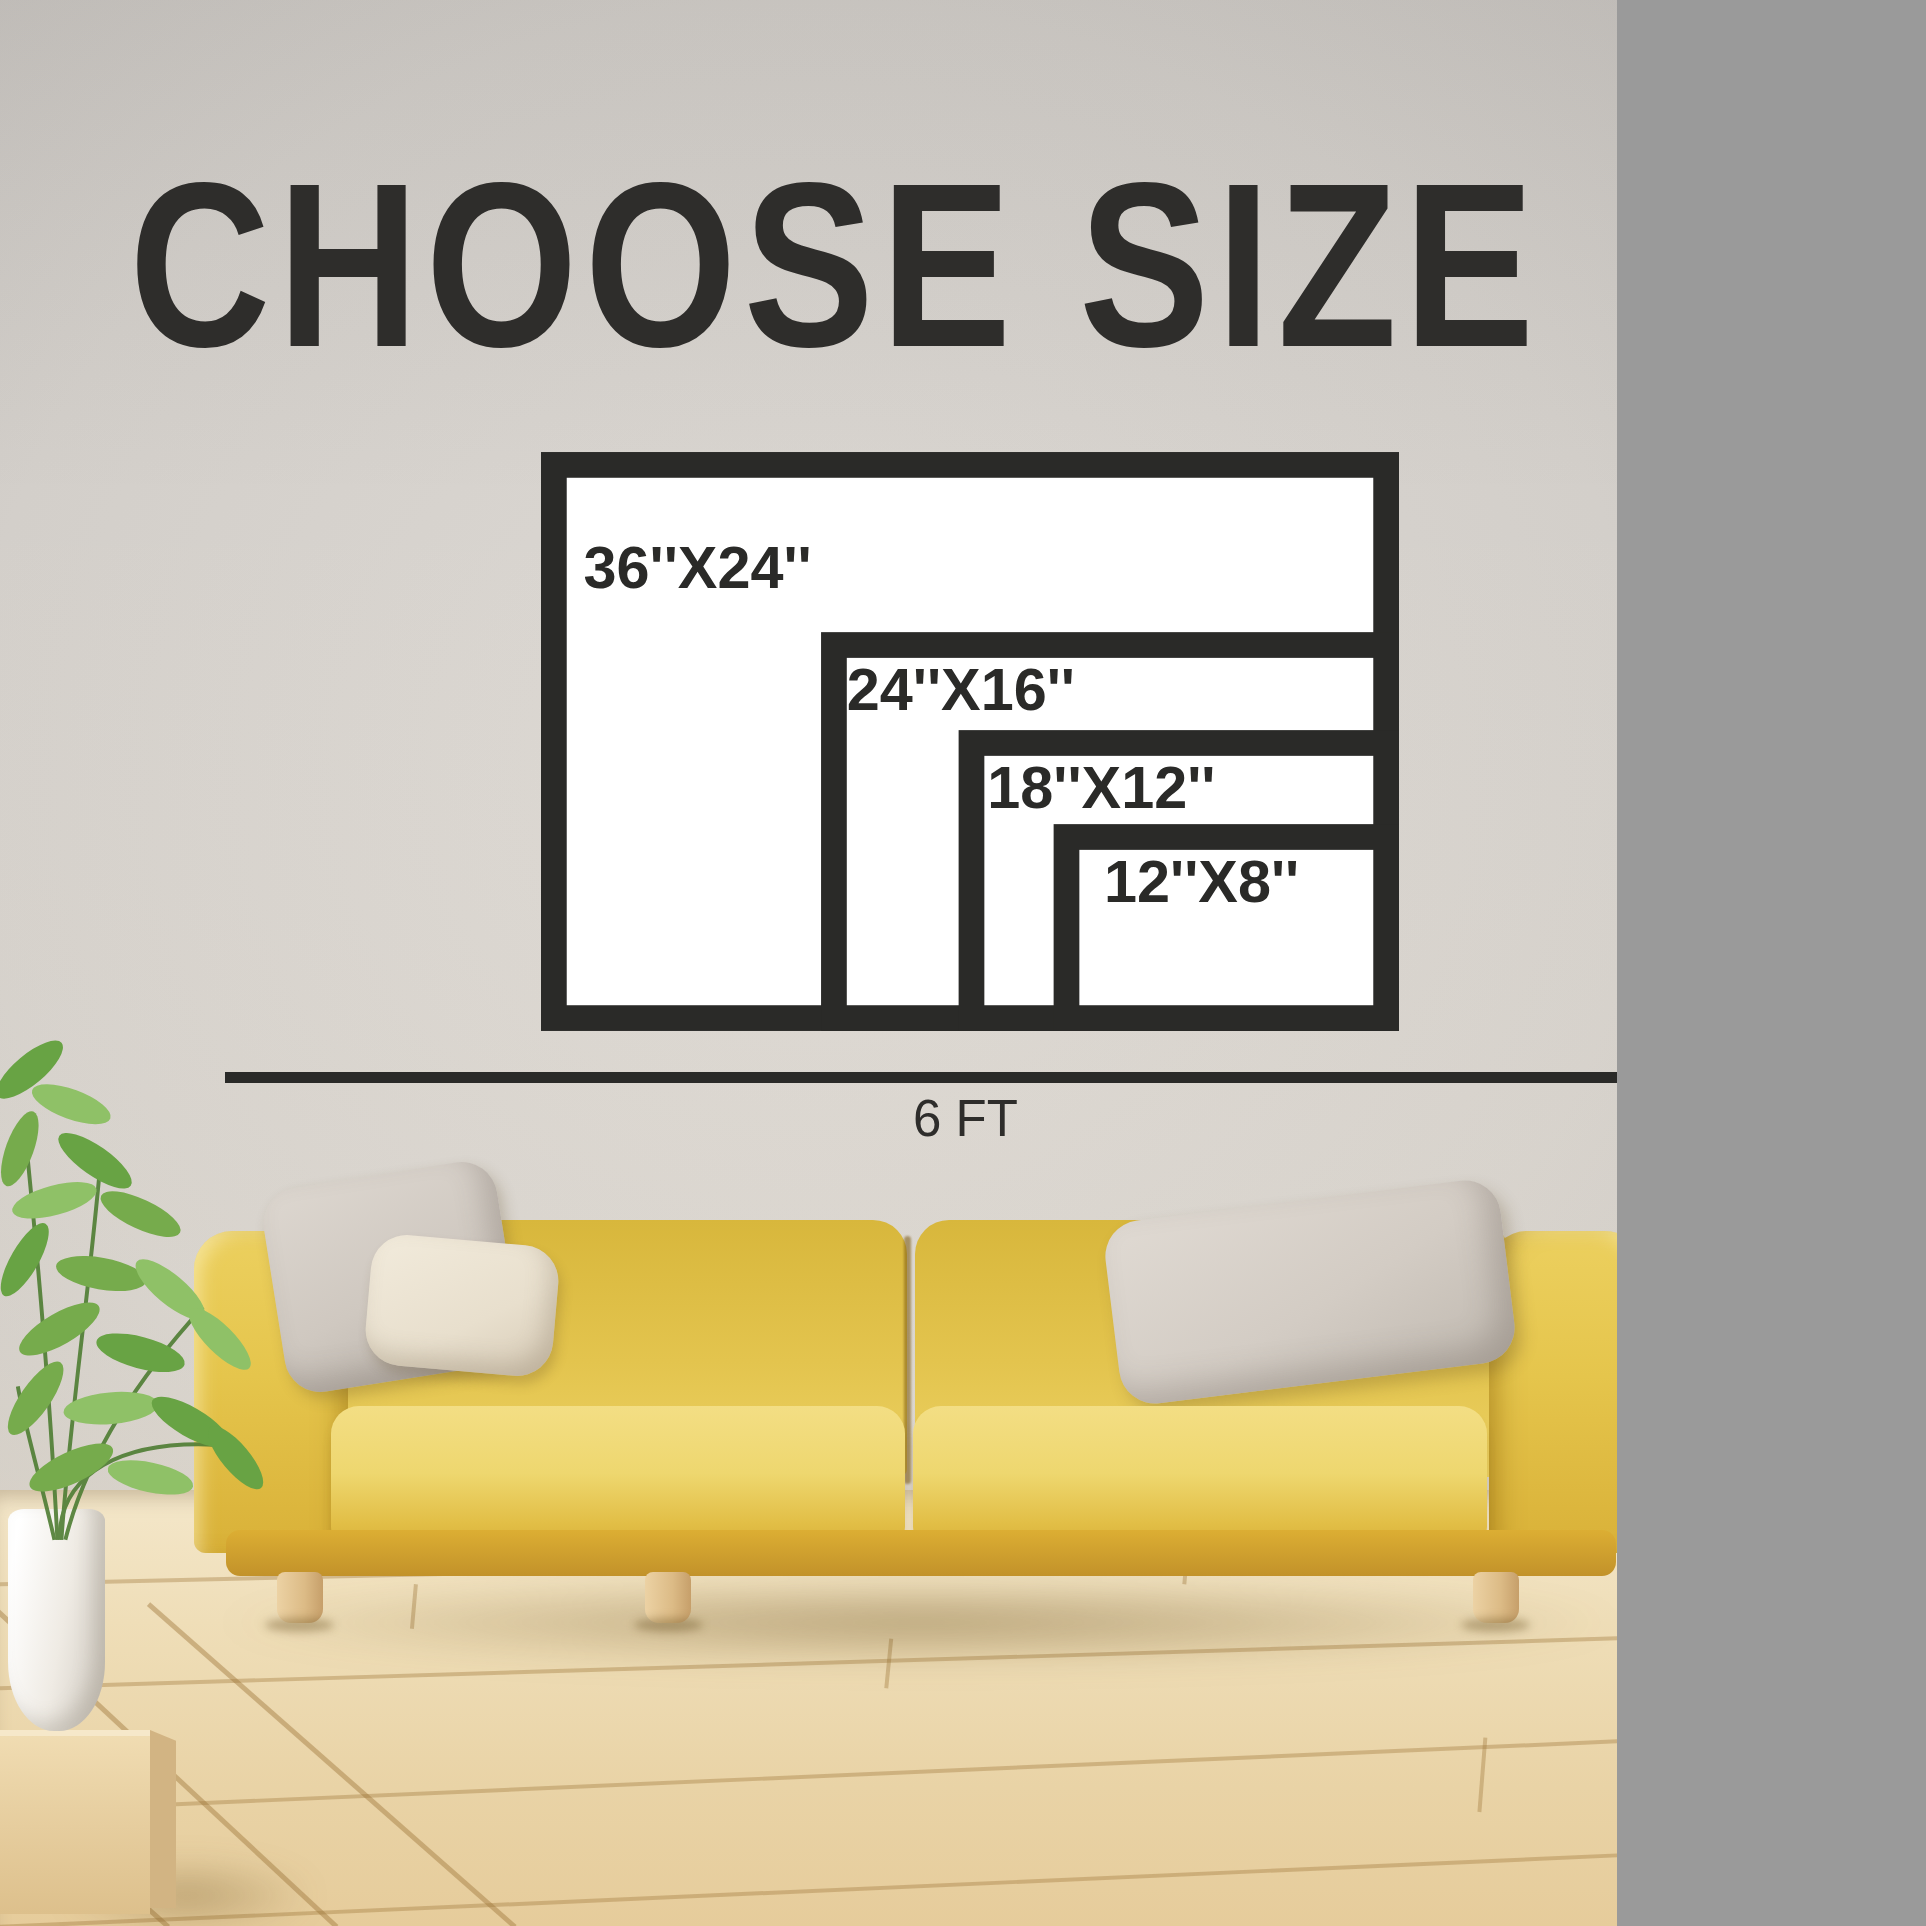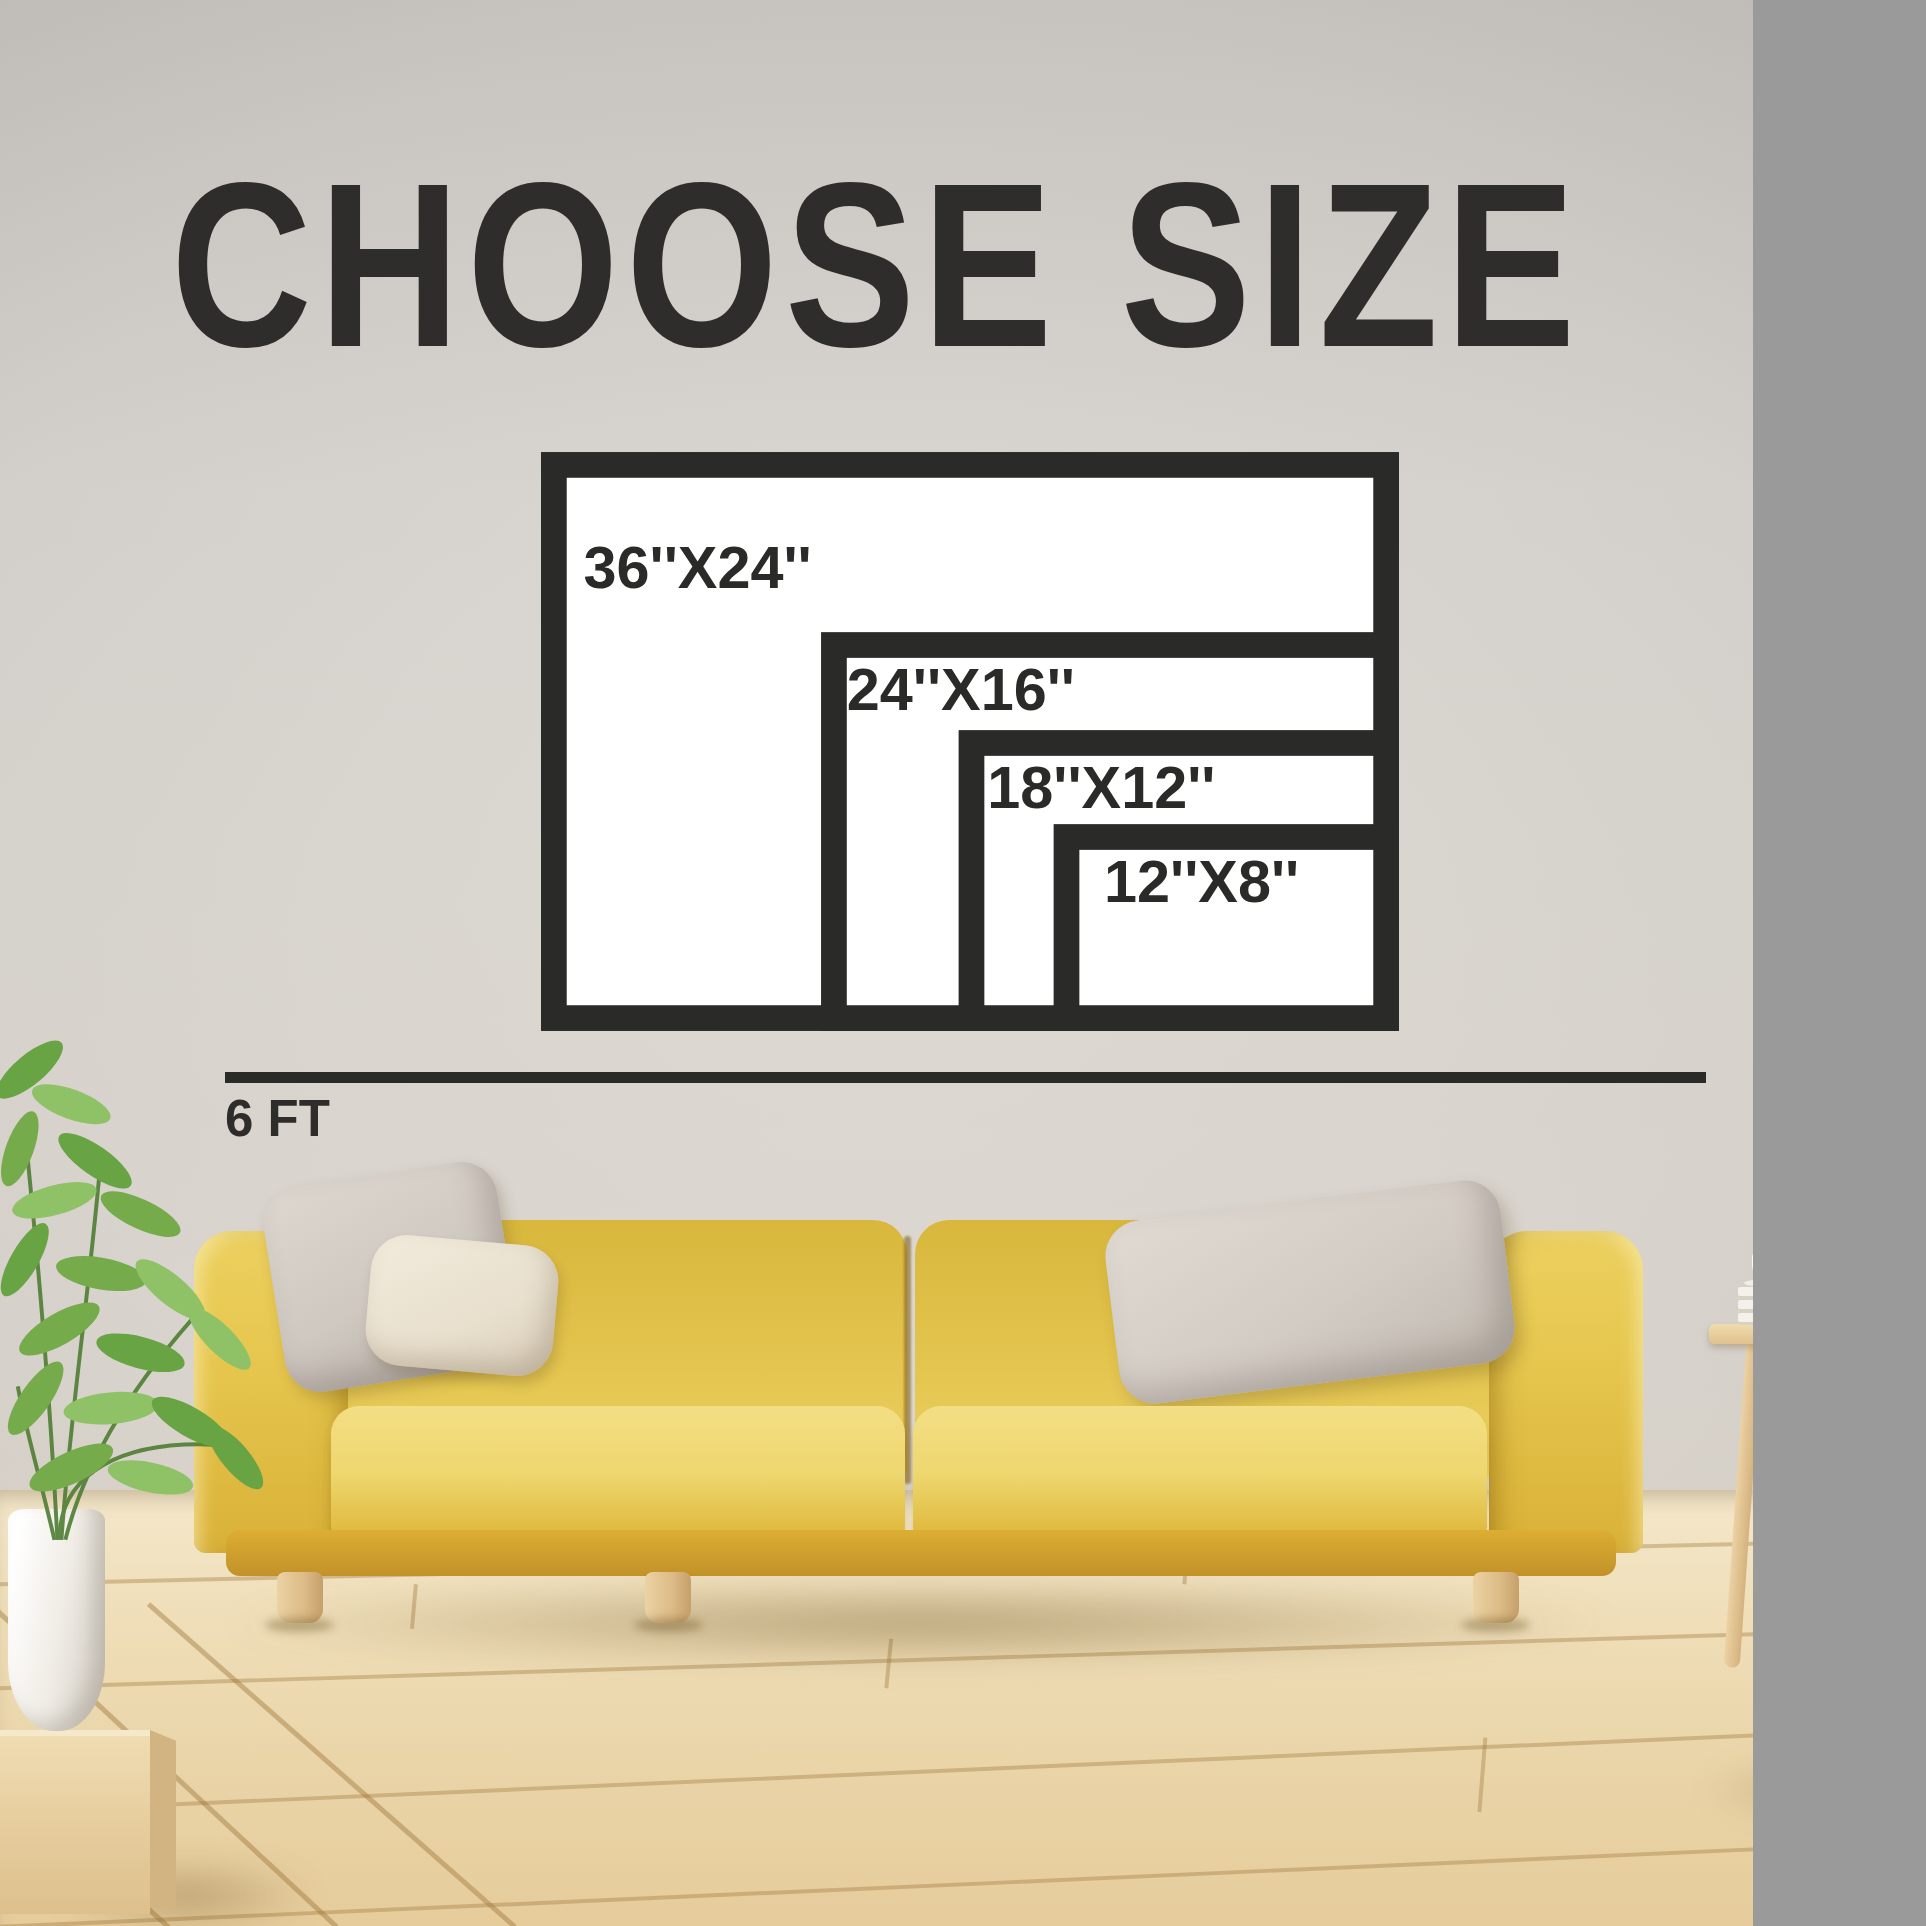--- a/index.html
+++ b/index.html
@@ -1,16 +1,16 @@
 <!DOCTYPE html>
 <html><head>
 <meta charset="utf-8">
 <style>
   html,body{margin:0;padding:0;background:#9a9a9a;}
-  .stage{position:relative;width:1753px;height:1927px;overflow:hidden;
+  .stage{position:relative;width:1617px;height:1927px;overflow:hidden;
          font-family:"Liberation Sans",sans-serif;background:#f0abfc;}
   .wall{position:absolute;inset:0;
         background:radial-gradient(ellipse 130% 100% at 50% 40%,
           #dcd8d3 0%, #d3cfca 40%, #c1bdb9 76%, #b0adaa 100%);}
   .wall::after{content:"";position:absolute;inset:0;
         background:linear-gradient(180deg, rgba(40,40,40,.07) 0%, rgba(0,0,0,0) 26%,
                    rgba(238,230,216,.22) 70%, rgba(238,228,210,.30) 78%);}
   .lamp-shade{position:absolute;left:1834px;top:780px;width:93px;height:137px;
         background:#eae4d8;opacity:.75;
         clip-path:polygon(100% 2%, 3% 93%, 100% 100%);filter:blur(2px);}
@@ -19,22 +19,22 @@
         font-size:233px;line-height:1;font-weight:bold;color:#2e2d2b;
         letter-spacing:8px;white-space:nowrap;transform:scaleX(.84);}
 
   .size-svg{position:absolute;left:541px;top:452px;}
   .size-svg text{font-family:"Liberation Sans",sans-serif;font-weight:bold;
         font-size:60px;fill:#2a2a28;}
   .size-svg rect{fill:#ffffff;stroke:#2a2a28;stroke-width:26px;}
 
   .scale-line{position:absolute;left:225px;top:1072px;width:1481px;height:11px;
         background:#2a2a28;}
-  .scale-label{position:absolute;left:225px;top:1089px;width:1481px;
-        font-size:51px;font-weight:bold;color:#2e2d2b;}
+  .scale-label{position:absolute;left:225px;top:1089px;width:1481px;text-align:center;
+        font-size:51px;font-weight:normal;color:#2e2d2b;}
 
   .floor{position:absolute;left:0;top:1490px;width:1927px;height:437px;
         background:linear-gradient(180deg,#f4e7ca 0%,#efdeb8 30%,#e9d3a6 68%,#e6cc9b 100%);
         box-shadow:inset 0 16px 20px -10px rgba(120,100,70,.38);}
   .floor-lines{position:absolute;left:0;top:1490px;}
 
   .shadow{position:absolute;border-radius:50%;filter:blur(16px);}
   .sofa-shadow{left:208px;top:1580px;width:1426px;height:85px;
         background:radial-gradient(ellipse at 50% 50%, rgba(95,68,20,.40), rgba(95,68,20,0) 70%);}
   .cube-shadow{left:59px;top:1861px;width:257px;height:69px;

